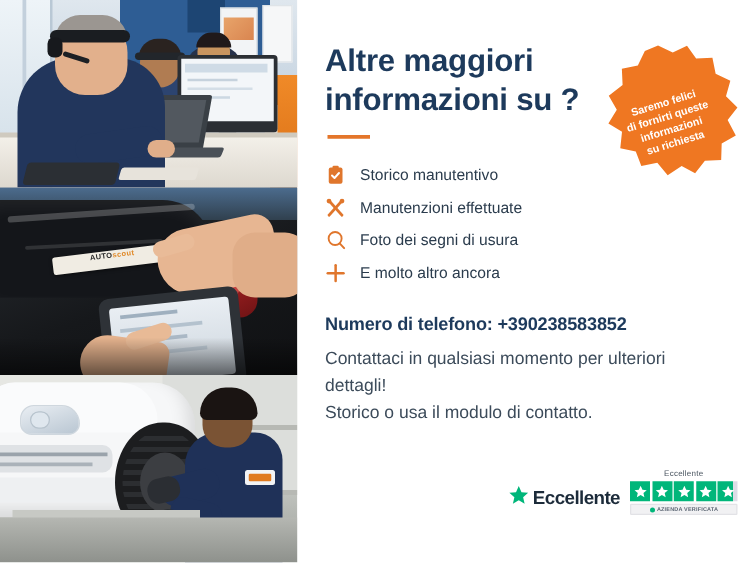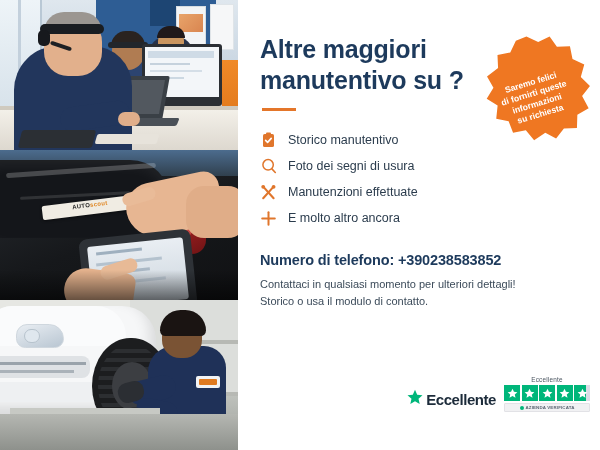--- a/index.html
+++ b/index.html
@@ -117,21 +117,21 @@
   .headline { font-size:25px; line-height:1.22; font-weight:bold; color:#1d3a5c; letter-spacing:-.2px; max-width:210px; }
   .rule { width:34px; height:3px; background:#e4762a; margin:13px 0 12px 2px; }
 
   .list { list-style:none; margin-top:16px;text-align:right; }
   .list-item { display:flex; align-items:center; gap:11px; height:26px; }
   .li-icon { width:17px; height:17px; flex:0 0 17px; display:flex; align-items:center; justify-content:center; color:#e0762c; }
   .li-icon svg { display:block; }
   .li-label { font-size:12.5px; color:#2b3c4d; white-space:nowrap; }
 
   .phone { margin-top:21px; font-size:14.5px; font-weight:bold; color:#1d3a5c; letter-spacing:-.15px; }
-  .sub { margin-top:8px; font-size:11px; line-height:1.55; color:#3c4b5a; }
+  .sub { margin-top:8px; font-size:14px; line-height:1.55; color:#3c4b5a; }
 
   
   .burst { position:absolute; right:8px; top:34px; width:118px; height:112px; transform:rotate(-7deg); }
   .burst svg { position:absolute; inset:0; }
   .burst-inner { position:absolute; inset:0; display:flex; flex-direction:column; align-items:center; justify-content:center; transform:rotate(-10deg); padding-top:14px; }
   .burst-head { color:#fff; margin-bottom:3px; }
   .burst-txt { color:#fff; font-size:8.6px; font-weight:bold; line-height:1.28; text-align:center; width:88px; }
 
   
   .trust { position:absolute; right:10px; bottom:38px; display:flex; align-items:flex-end; gap:8px; }
@@ -249,60 +249,60 @@
       <div class="p3-lift2"></div>
         <div class="p3-lift"></div>
     </div>
 
   </div>
 
   <div class="content">
 
     <h1 class="headline">
       <span>Altre maggiori</span><br>
-      <span>manutentivo su ?</span>
+      <span>informazioni su ?</span>
     </h1>
 
     <div class="rule"></div>
 
     <ul class="list">
       <li class="list-item">
         <span class="li-icon">
           <svg width="15" height="16" viewBox="0 0 15 16">
               <rect x="2" y="2" width="11" height="13" rx="1.6" fill="#e0762c"></rect>
               <rect x="5" y="0.5" width="5" height="3" rx="1" fill="#e0762c"></rect>
               <path d="M4.6 8.4l2 2 3.6-4" stroke="#fff" stroke-width="1.6" fill="none" stroke-linecap="round" stroke-linejoin="round"></path>
             </svg>
         </span>
         <span class="li-label">Storico manutentivo</span>
-      </li>
-      <li class="list-item">
-        <span class="li-icon">
-          <svg width="16" height="16" viewBox="0 0 16 16">
-              <circle cx="7.1" cy="6.8" r="5.2" fill="none" stroke="#e0762c" stroke-width="1.5"></circle>
-              <path d="M10.9 10.9l3.4 3.6" stroke="#e0762c" stroke-width="1.6" stroke-linecap="round"></path>
-            </svg>
-        </span>
-        <span class="li-label">Foto dei segni di usura</span>
       </li>
       <li class="list-item">
         <span class="li-icon">
           <svg width="17" height="17" viewBox="0 0 17 17">
               <g stroke="#e0762c" stroke-width="2.1" stroke-linecap="round">
                 <path d="M3.2 2.6l10.4 11.6"></path>
                 <path d="M13.6 2.6L3.2 14.2"></path>
               </g>
               <circle cx="3.2" cy="2.8" r="1.9" fill="#e0762c"></circle>
               <circle cx="13.6" cy="2.8" r="1.9" fill="#e0762c"></circle>
             </svg>
         </span>
         <span class="li-label">Manutenzioni effettuate</span>
       </li>
       <li class="list-item">
         <span class="li-icon">
+          <svg width="16" height="16" viewBox="0 0 16 16">
+              <circle cx="7.1" cy="6.8" r="5.2" fill="none" stroke="#e0762c" stroke-width="1.5"></circle>
+              <path d="M10.9 10.9l3.4 3.6" stroke="#e0762c" stroke-width="1.6" stroke-linecap="round"></path>
+            </svg>
+        </span>
+        <span class="li-label">Foto dei segni di usura</span>
+      </li>
+      <li class="list-item">
+        <span class="li-icon">
           <svg width="17" height="17" viewBox="0 0 17 17">
               <g stroke="#e0762c" stroke-width="2" stroke-linecap="round">
                 <path d="M8.5 2.2v12.6"></path>
                 <path d="M2.2 8.5h12.6"></path>
               </g>
             </svg>
         </span>
         <span class="li-label">E molto altro ancora</span>
       </li>
     </ul>

